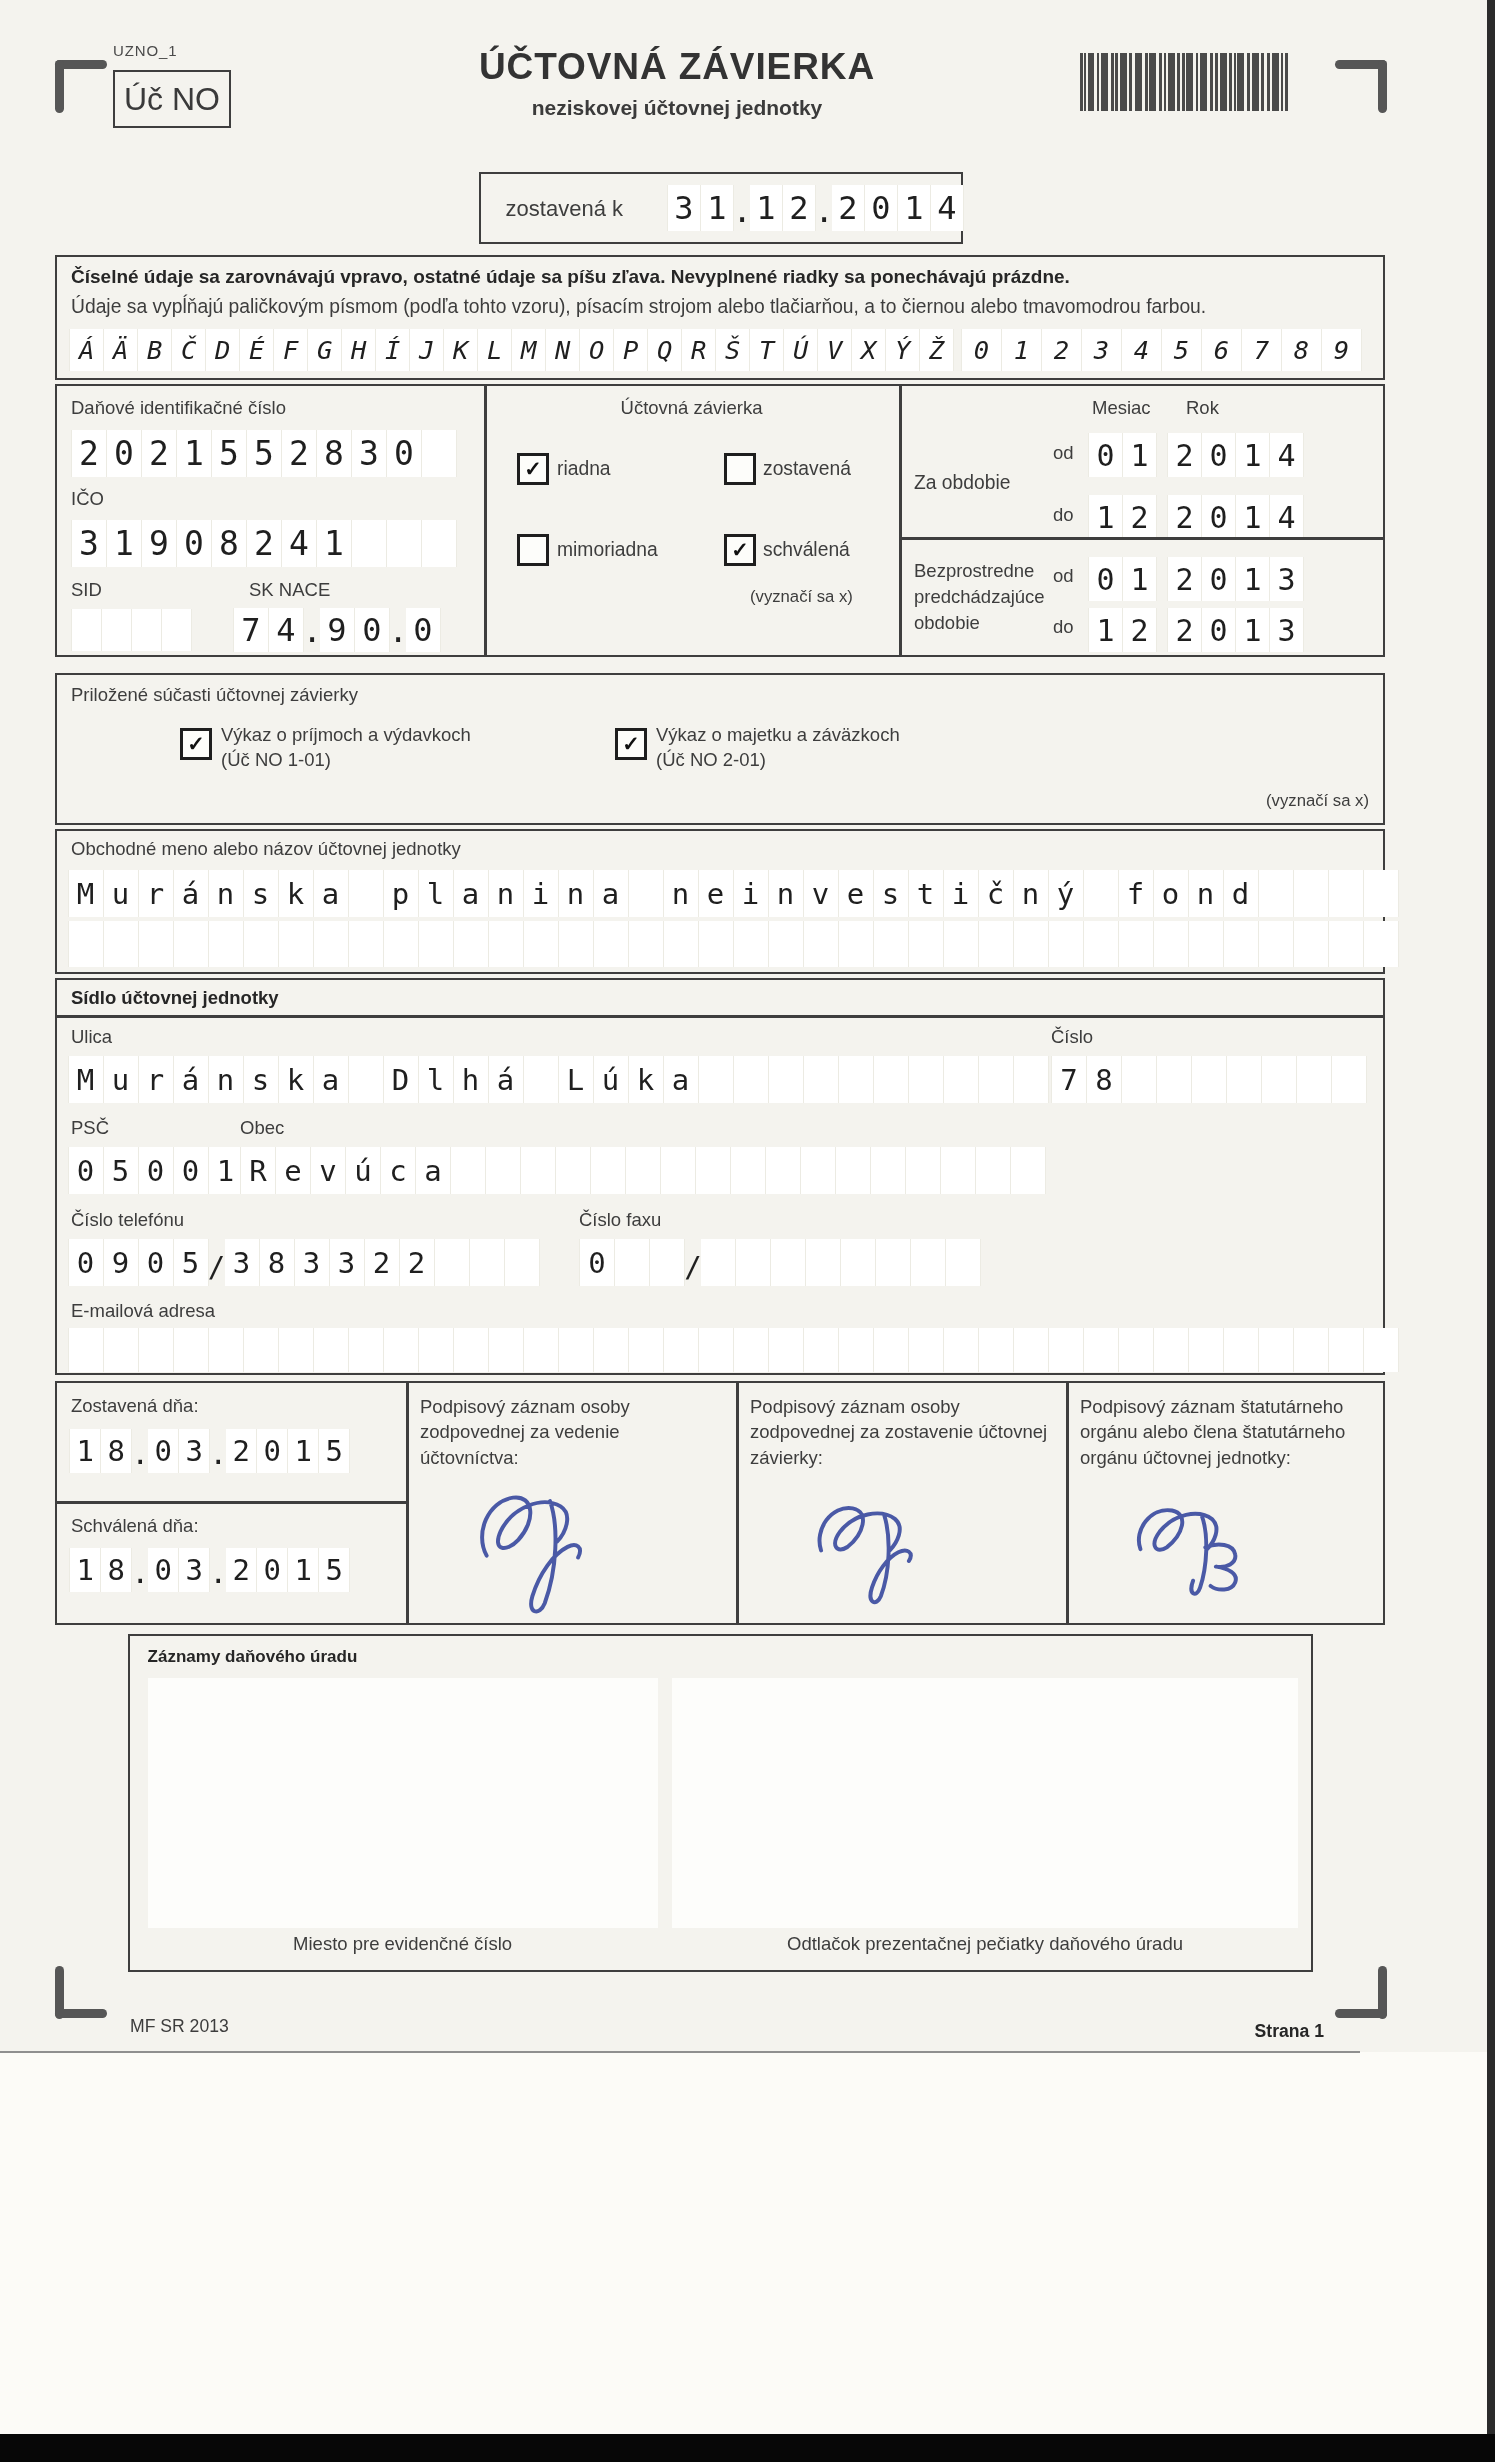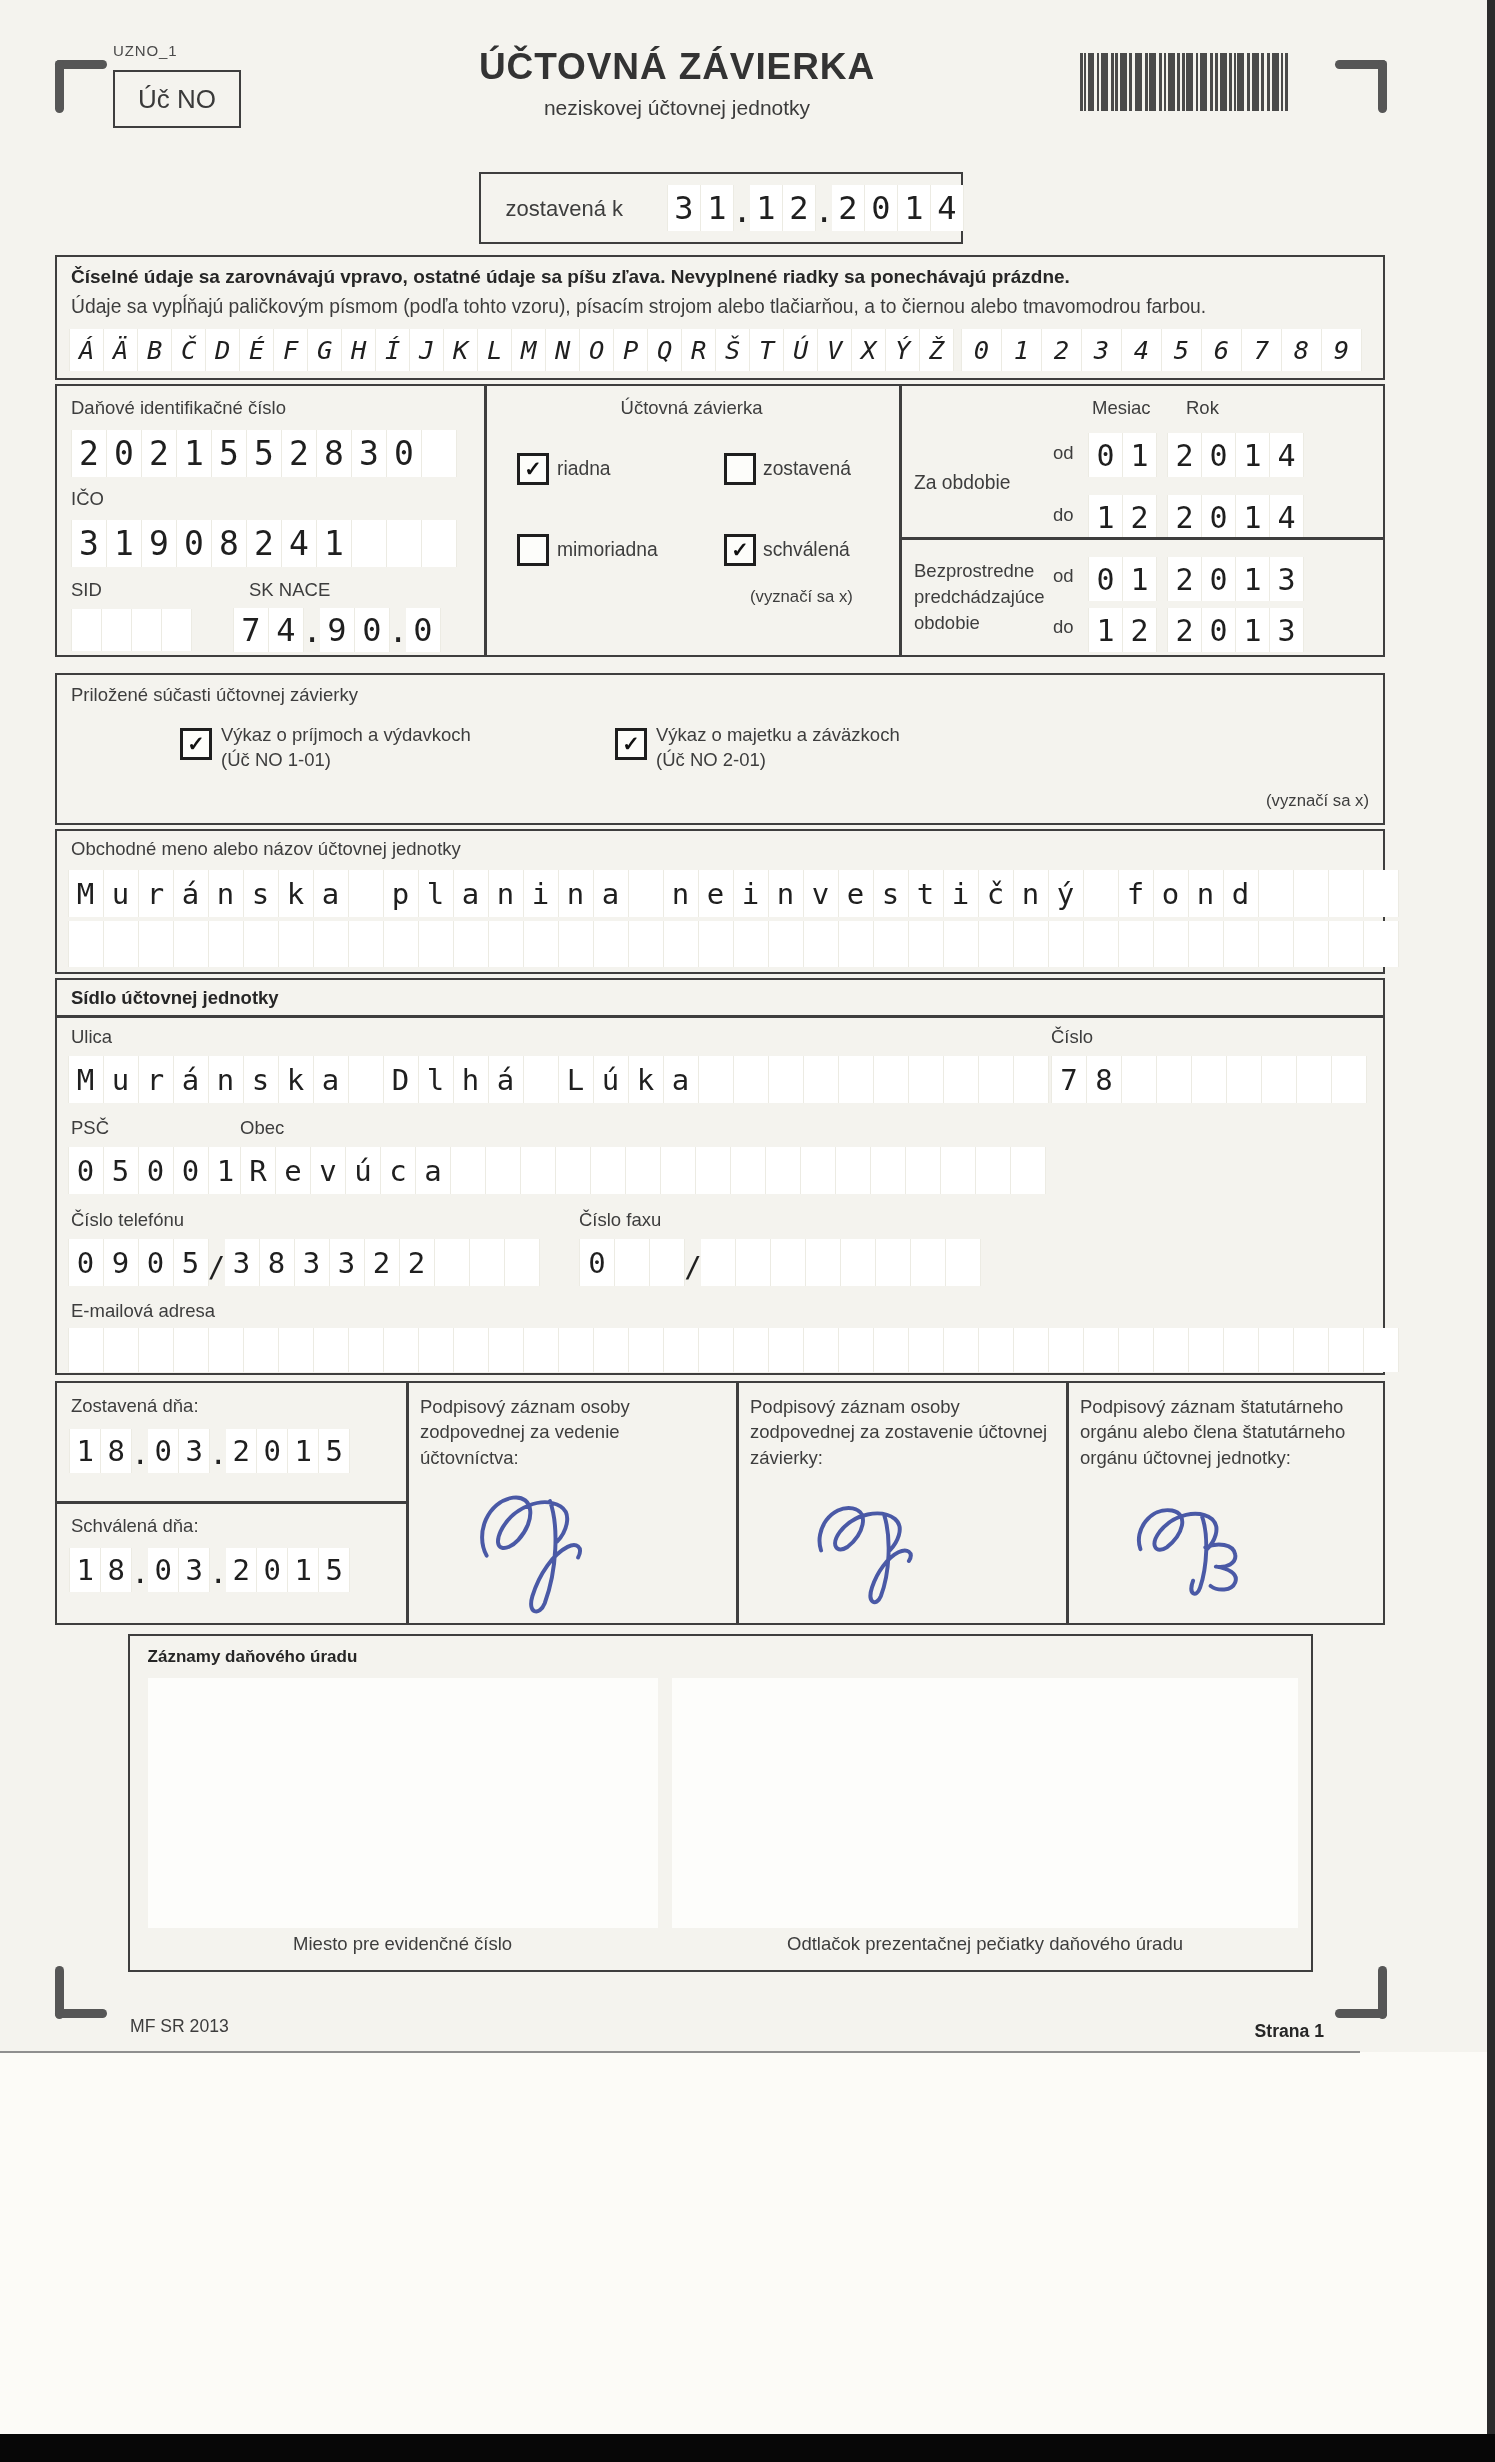--- a/index.html
+++ b/index.html
@@ -28,21 +28,21 @@
   .sep{flex:none;width:16px;display:flex;align-items:flex-end;justify-content:center;
        font-family:"DejaVu Sans Mono",monospace;font-size:var(--cf,30px);color:#1f1f1f;padding-bottom:1.8px;}
   .cellrow.italic .cell{font-style:italic;}
 
   .cb{position:absolute;width:26px;height:26px;border:3.5px solid #1e1e1e;background:#fdfdfa;
       box-sizing:content-box;display:flex;align-items:center;justify-content:center;
       font-size:21px;font-weight:bold;color:#111;}
 
   #title-block{position:absolute;left:369px;top:46px;width:616px;text-align:center;color:#3b3b3b;}
   #title-block .t1{font-size:37px;font-weight:bold;letter-spacing:0.9px;color:#333;}
-  #title-block .t2{font-size:21px;margin-top:8px;}
+  #title-block .t2{font-size:21px;margin-top:8px;font-weight:bold;}
   #title-block .t3{font-size:21px;margin-top:2.6px;}
 
   #barcode{position:absolute;left:1080px;top:53px;width:220px;height:58px;overflow:hidden;}
   #barcode i{position:absolute;top:0;height:100%;background:#4a4a4a;}
 
   .sig{position:absolute;}
   .sig path{fill:none;stroke:#3b4c9f;stroke-width:4.5;stroke-linecap:round;stroke-linejoin:round;opacity:.92;}
 
   .white-pane{position:absolute;background:#fdfdfb;}
 </style>
@@ -55,21 +55,21 @@
   <div class="cbar" style="left:55px;top:60px;width:52px;height:8.8px"></div>
   <div class="cbar" style="left:55px;top:60px;width:8.8px;height:53px"></div>
   <div class="cbar" style="left:1335px;top:60px;width:52px;height:8.8px"></div>
   <div class="cbar" style="left:1378px;top:60px;width:8.8px;height:53px"></div>
   <div class="cbar" style="left:55px;top:1966px;width:8.8px;height:53px"></div>
   <div class="cbar" style="left:55px;top:2009px;width:52px;height:8.8px"></div>
   <div class="cbar" style="left:1378px;top:1966px;width:8.8px;height:53px"></div>
   <div class="cbar" style="left:1335px;top:2009px;width:52px;height:8.8px"></div>
 
   <div class="abs" style="left:113px;top:42px;font-size:15px;color:#4a4a4a;letter-spacing:0.9px">UZNO_1</div>
-  <div class="box" style="left:113px;top:70px;width:128px;height:58px;display:flex;align-items:center;justify-content:center;font-size:26px;color:#3a3a3a">Úč NO</div>
+  <div class="box" style="left:113px;top:70px;width:118px;height:58px;display:flex;align-items:center;justify-content:center;font-size:32px;color:#3a3a3a">Úč NO</div>
 
   <div id="title-block">
     <div class="t1">ÚČTOVNÁ ZÁVIERKA</div>
     <div class="t2">neziskovej účtovnej jednotky</div>
   </div>
 
   <div id="barcode">
       <i style="left: 0px; width: 2.6px;"></i>
       <i style="left: 4.4px; width: 1.8px;"></i>
       <i style="left: 8px; width: 6.2px;"></i>

